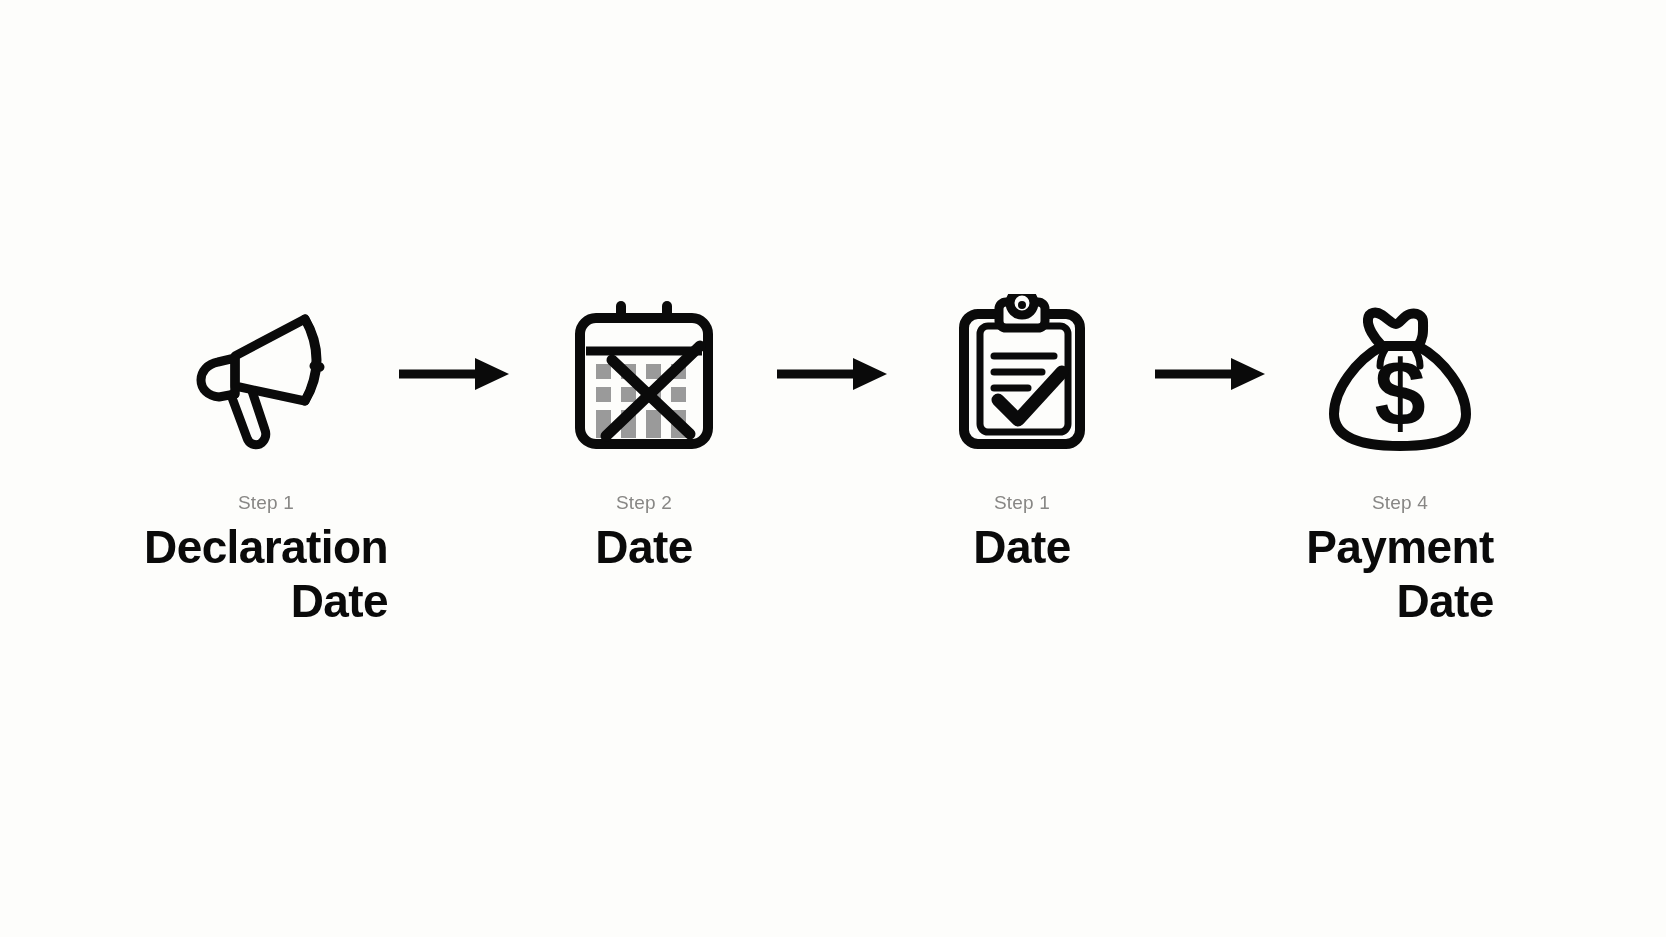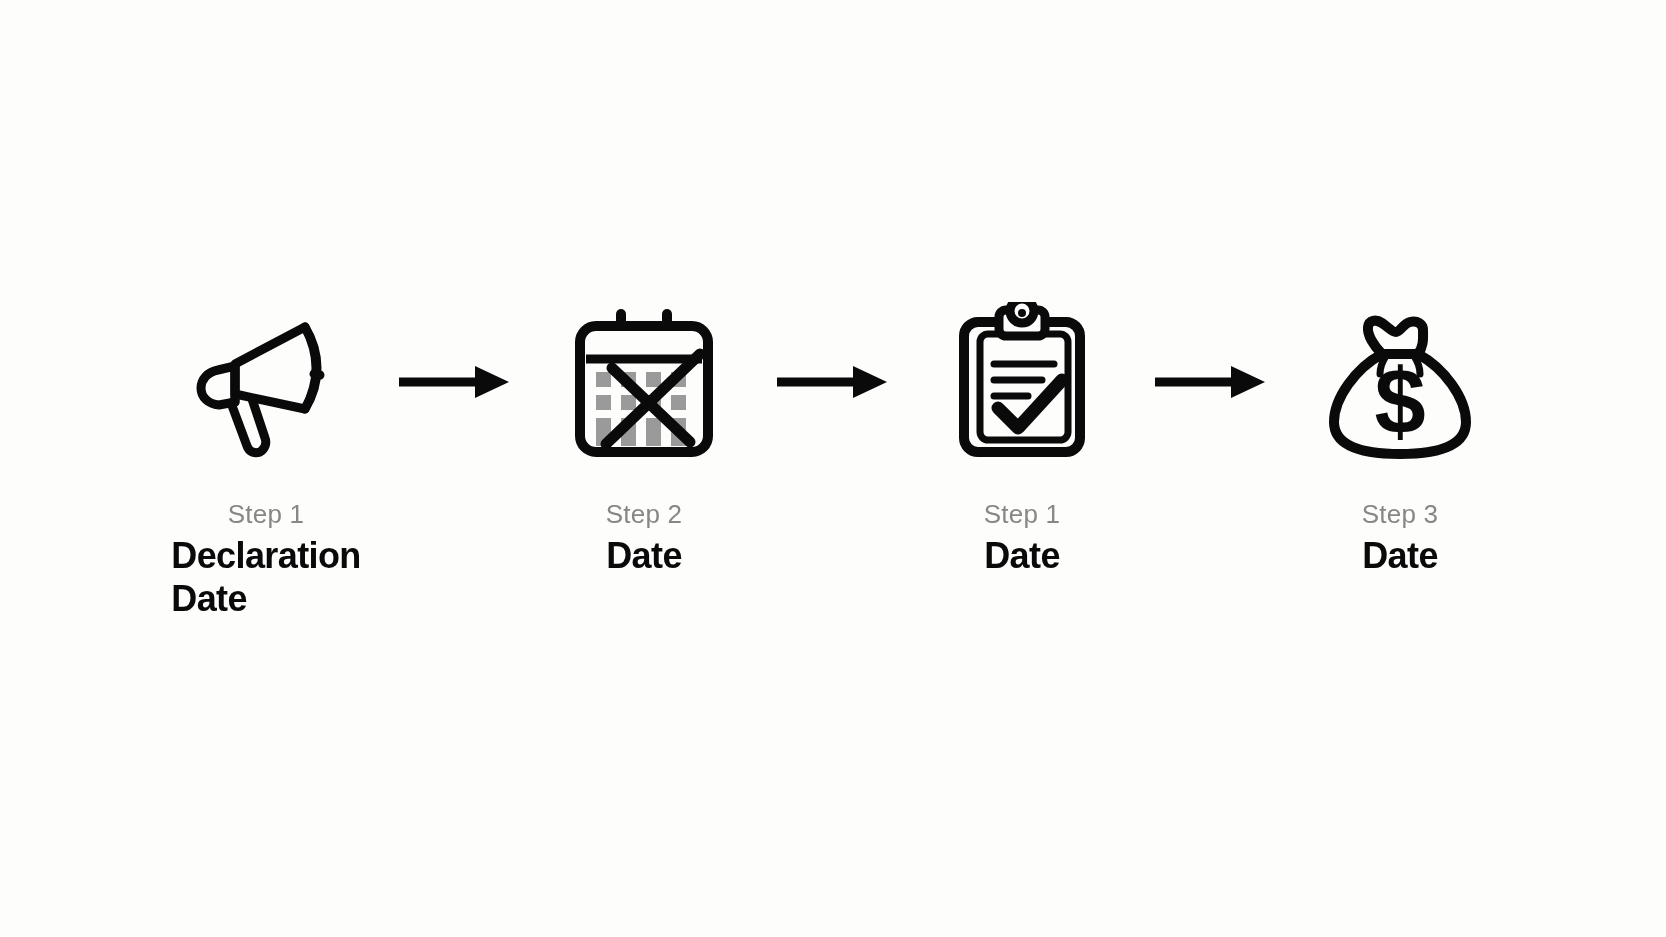--- a/index.html
+++ b/index.html
@@ -47,34 +47,34 @@
     align-items: center;
     justify-content: center;
   }
 
   .icon-wrap svg {
     display: block;
   }
 
   .step-label {
     margin-top: 34px;
-    font-size: 26px;
+    font-size: 19px;
     font-weight: 400;
     color: #888785;
     letter-spacing: 0.2px;
     line-height: 1;
   }
 
   .step-title {
     margin-top: 8px;
-    font-size: 36px;
+    font-size: 46px;
     font-weight: bold;
     color: #0a0a0a;
     line-height: 1.18;
-    text-align: left;
+    text-align: right;
     letter-spacing: -0.6px;
     max-width: 260px;
   }
 
   .arrow-wrap {
     width: 120px;
     height: 170px;
     display: flex;
     align-items: center;
     justify-content: center;
@@ -216,20 +216,21 @@
           <path d="M62 52 C54 44 47 33 48 25 C49 18 56 17 62 21 C68 25 72 30 76 30 C80 30 83 22 90 20 C97 18 103 22 103 28 C103 36 104 44 98 52 Z" stroke="#0a0a0a" stroke-width="10" stroke-linejoin="round" fill="#fdfdfb"></path>
 
           <g stroke="#0a0a0a" stroke-width="7" stroke-linecap="round">
             <path d="M66 54 C62 60 60 66 60 72"></path>
             <path d="M94 54 C98 60 100 66 100 72"></path>
           </g>
 
           <text x="80" y="131" text-anchor="middle" font-family="Liberation Sans, sans-serif" font-size="92" font-weight="bold" fill="#0a0a0a">$</text>
         </svg>
       </div>
-      <div class="step-label">Step 3</div>
-      <div class="step-title">
+      <div class="step-label">Step 4</div>
+      <div class="step-title">
+        <div>Payment</div>
         <div>Date</div>
       </div>
     </div>
 
   </div>
 </div>
 
 </body></html>

